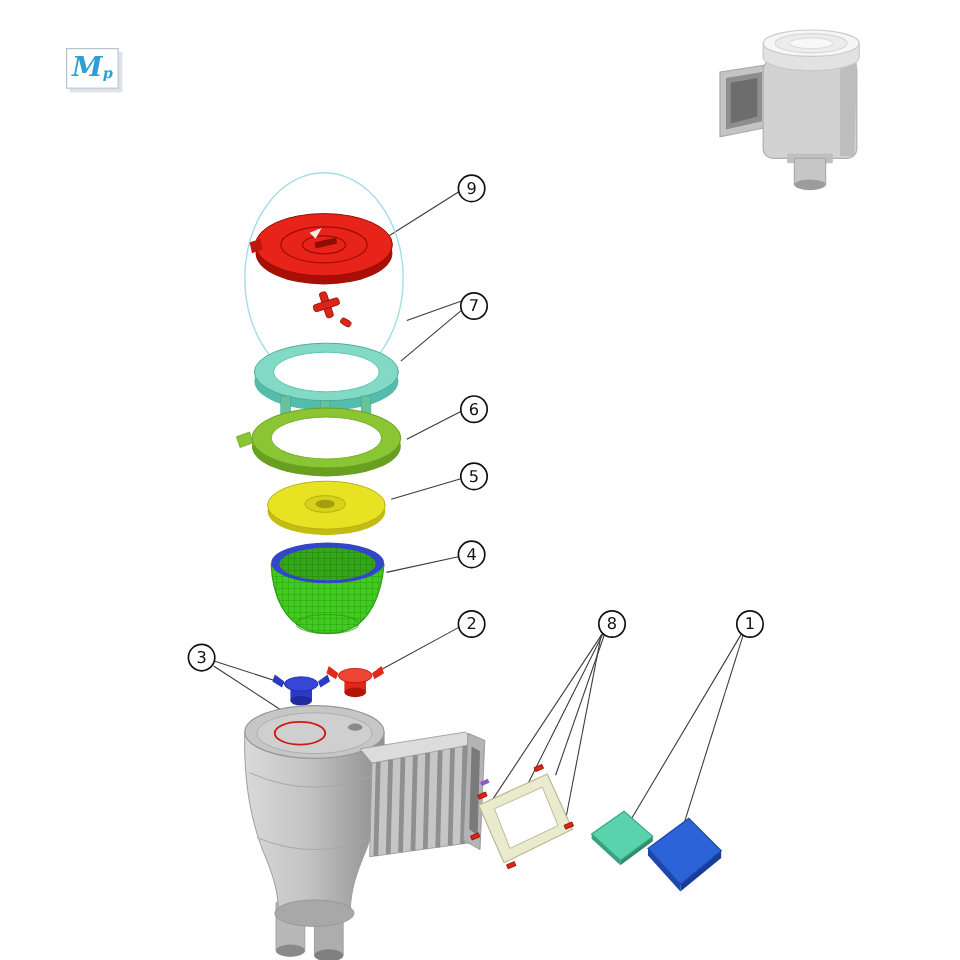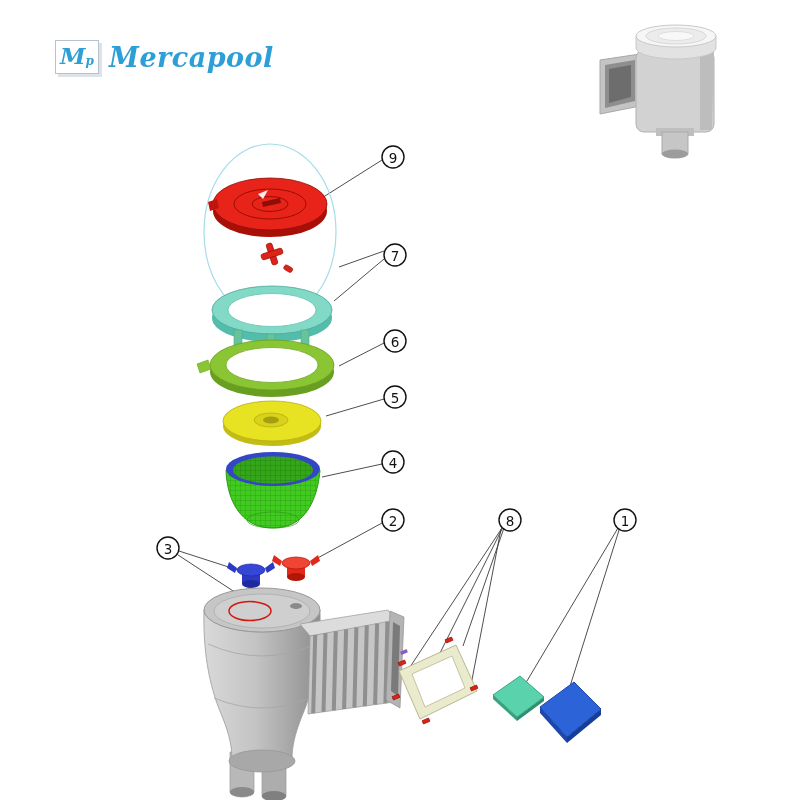--- a/index.html
+++ b/index.html
@@ -43,21 +43,20 @@
 </head>
 <body>
 
 <div class="canvas">
 
   <div class="logo">
     <div class="logo-mark">
       <span class="logo-m">M</span>
       <span class="logo-p">p</span>
     </div>
-    <div class="logo-text">Mercapool</div>
   </div>
 
   <svg width="800" height="800" viewBox="0 0 800 800">
     <defs>
       <pattern id="mesh" width="5" height="5" patternUnits="userSpaceOnUse">
         <rect width="5" height="5" class="mesh-bg"></rect>
         <path d="M0 0H5M0 0V5" class="mesh-line"></path>
       </pattern>
       <linearGradient id="gbody" x1="0" y1="0" x2="1" y2="0">
         <stop offset="0" stop-color="#d9d9d9"></stop>

